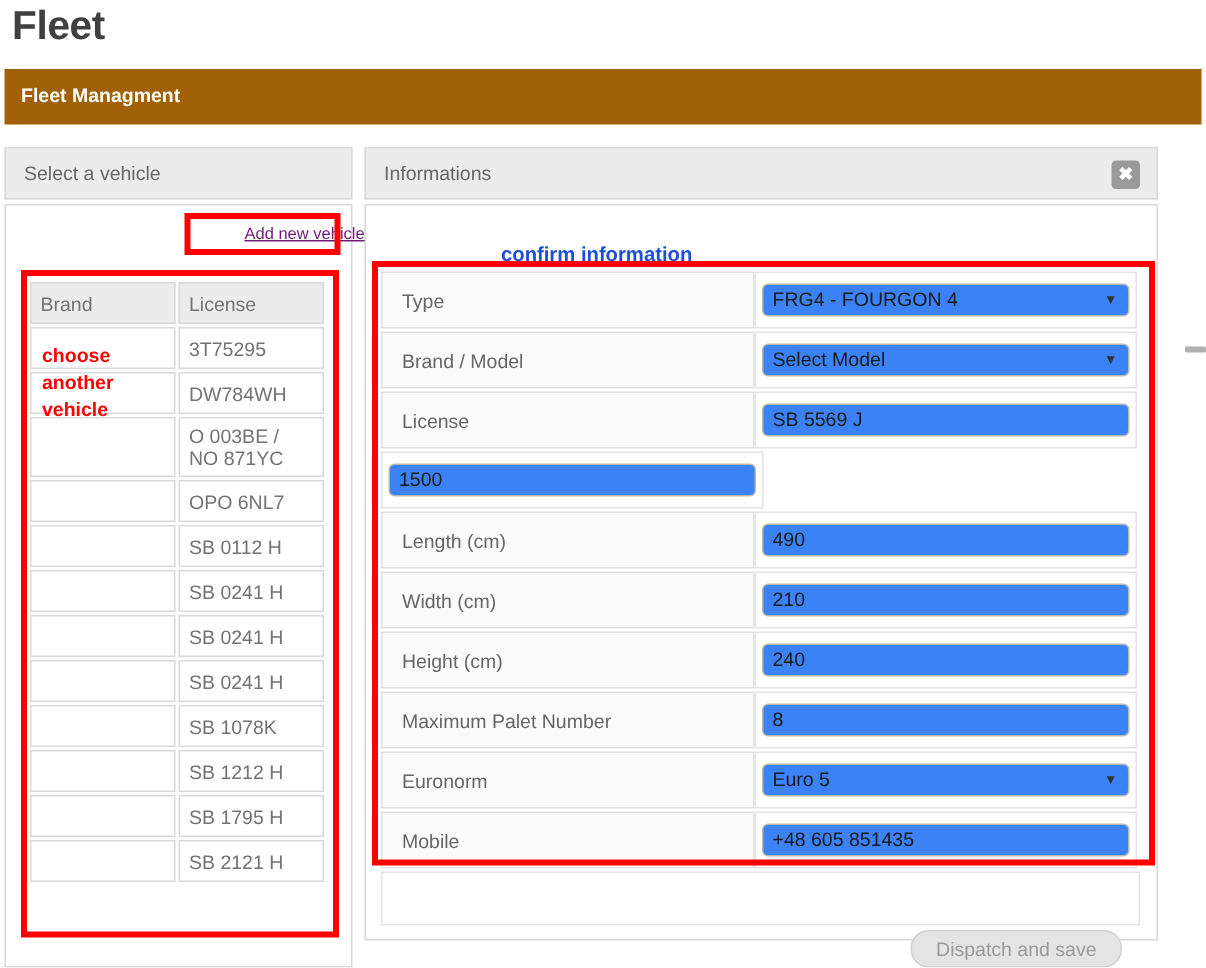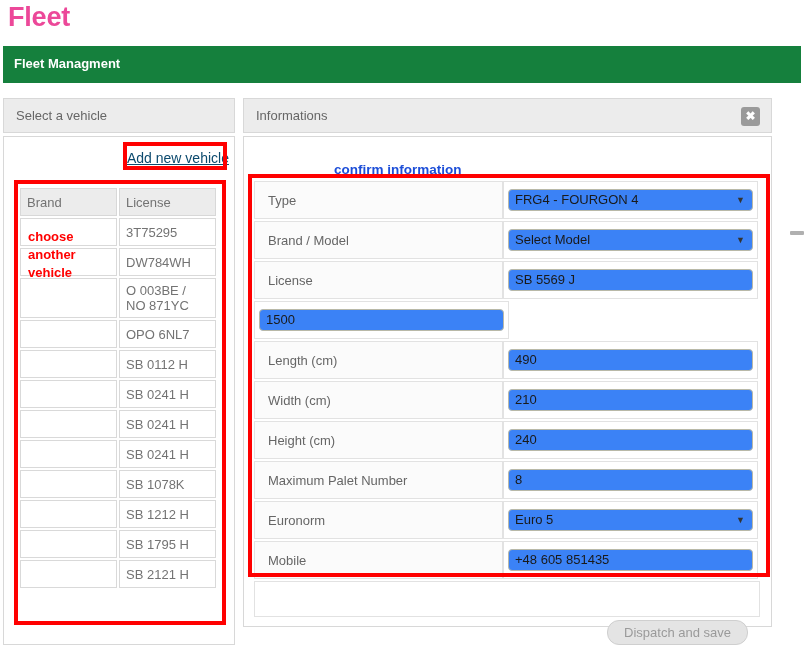--- a/index.html
+++ b/index.html
@@ -17,32 +17,32 @@
     color: #555555;
   }
 
   
   .page-title {
     position: absolute;
     left: 8px;
     top: 2px;
     font-size: 27px;
     font-weight: bold;
-    color: #ec4899;
+    color: #404040;
     letter-spacing: -0.2px;
   }
 
   
   .module-bar {
     position: absolute;
     left: 3px;
     top: 46px;
     width: 798px;
     height: 37px;
-    background: #15803d;
+    background: #a16207;
   }
   .module-bar-label {
     position: absolute;
     left: 11px;
     top: 10px;
     color: #ffffff;
     font-size: 13px;
     font-weight: bold;
   }
 
@@ -99,24 +99,25 @@
     line-height: 19px;
     text-align: center;
     cursor: pointer;
   }
 
   
   .add-link {
     position: absolute;
     left: 127px;
     top: 150px;
-    font-size: 14px;
-    color: #0c4a6e;
+    font-size: 11px;
+    color: #701a75;
     text-decoration: underline;
     cursor: pointer;
+    padding-left: 36px;
   }
 
   
   .veh-table {
     position: absolute;
     left: 18px;
     top: 186px;
     width: 200px;
     border-collapse: separate;
     border-spacing: 2px;

